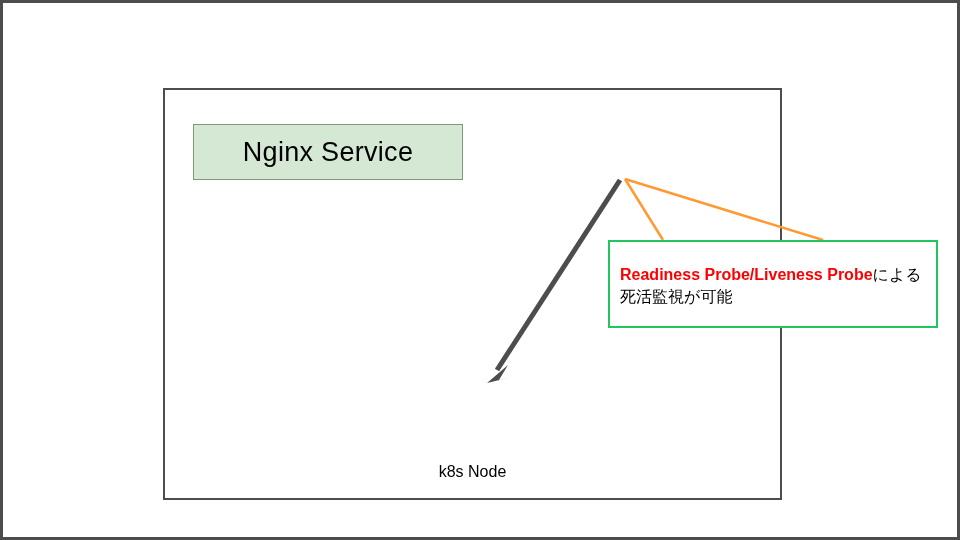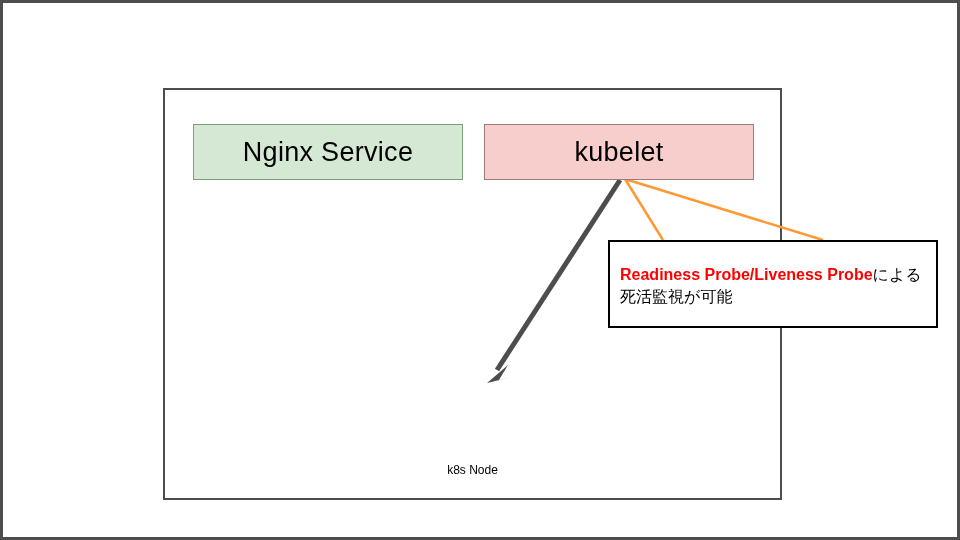--- a/index.html
+++ b/index.html
@@ -65,38 +65,38 @@
     height: 56px;
     background: #fff2cc;
     border-color: #a09056;
   }
   .node-label {
     position: absolute;
     left: 160px;
     top: 460px;
     width: 619px;
     text-align: center;
-    font-size: 12px;
+    font-size: 16px;
     color: #000000;
   }
   svg.overlay {
     position: absolute;
     left: 0;
     top: 0;
     width: 960px;
     height: 540px;
     pointer-events: none;
   }
   .callout {
     position: absolute;
     left: 605px;
     top: 237px;
     width: 330px;
     height: 88px;
-    border: 2px solid #000000;
+    border: 2px solid #22c55e;
     background: #ffffff;
     box-sizing: border-box;
   }
   .callout-text {
     position: absolute;
     left: 10px;
     top: 22px;
     width: 312px;
     font-size: 16px;
     line-height: 1.35;
@@ -129,23 +129,20 @@
     <g>
       <polyline points="622,176 660,237" fill="none" stroke="#ff9933" stroke-width="2.5" stroke-linejoin="miter"></polyline>
       <polyline points="622,176 820,237" fill="none" stroke="#ff9933" stroke-width="2.5" stroke-linejoin="miter"></polyline>
     </g>
   </svg>
 
   <div class="box box-service">
     <span>Nginx Service</span>
   </div>
 
-  <div class="box box-kubelet">
-    <span>kubelet</span>
-  </div>
 
 
   <div class="node-label">k8s Node</div>
 
   <div class="callout">
     <div class="callout-text">
       <span class="hl">Readiness Probe/Liveness Probe</span><span class="jp">による死活監視が可能</span>
     </div>
   </div>
 

